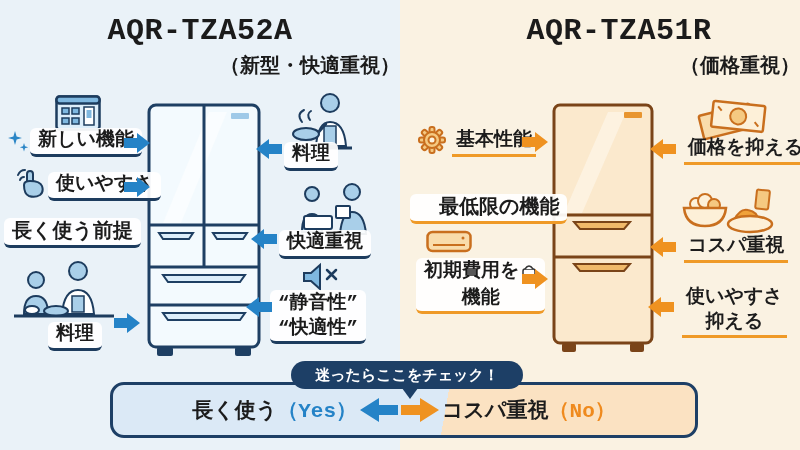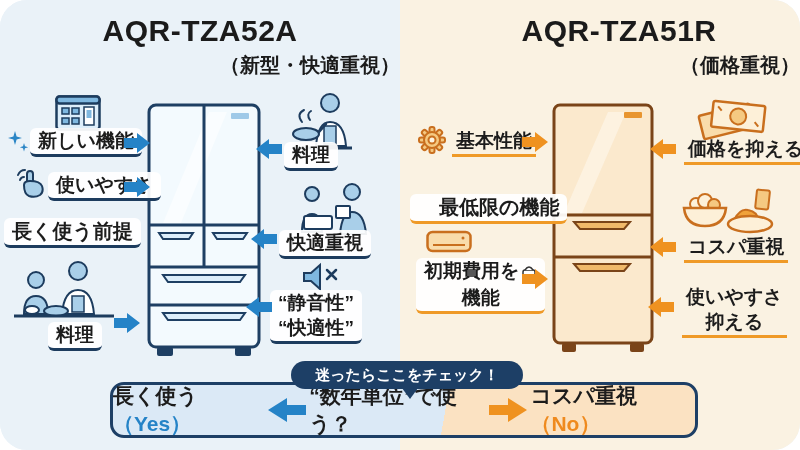--- a/index.html
+++ b/index.html
@@ -1,19 +1,19 @@
 <!DOCTYPE html>
 <html><head>
 <meta charset="utf-8">
 <style>
   html,body{margin:0;padding:0;}
   .stage{
     position:relative;width:800px;height:450px;overflow:hidden;
-    font-family:Liberation Sans, sans-serif;
-    color:#1c1c1c;background:#eaf2f8;border-radius:27px;
+    font-family:Liberation Mono, monospace;
+    color:#1c1c1c;background:#eaf2f8;
   }
   .abs{position:absolute;}
   .bg-left{left:0;top:0;width:400px;height:450px;background:#eaf2f8;}
   .bg-right{left:400px;top:0;width:400px;height:450px;background:#faf2e2;}
   .panel-title{width:400px;text-align:center;font-size:30px;font-weight:800;letter-spacing:.5px;color:#1b1b1b;}
   .panel-sub{width:400px;text-align:right;font-size:20px;font-weight:700;color:#1b1b1b;}
   .bubble{
     background:rgba(255,255,255,.93);border-radius:6px;padding:1px 8px;
     font-weight:700;font-size:19px;line-height:1.25;white-space:nowrap;
     border-bottom:3px solid #1d3c5e;
@@ -303,21 +303,20 @@
   </div>
 
   <div class="abs bottom-box">
     <div class="bottom-row">
       <span><span>長く使う</span><span class="yes">（Yes）</span></span>
       <span>
           <svg width="38" height="26" viewBox="0 0 38 26" style="display:block">
             <path d="M38 8 h-19 V1 L0 13 l19 12 v-7 h19 z" fill="#2583c7"></path>
           </svg>
         </span>
-      <span>“数年単位”で使う？</span>
       <span>
           <svg width="38" height="26" viewBox="0 0 38 26" style="display:block">
             <path d="M0 8 h19 V1 l19 12 -19 12 v-7 H0 z" fill="#ef9220"></path>
           </svg>
         </span>
       <span><span>コスパ重視</span><span class="no">（No）</span></span>
     </div>
   </div>
   <div class="abs badge-pointer"></div>
   <div class="abs badge">迷ったらここをチェック！</div>

